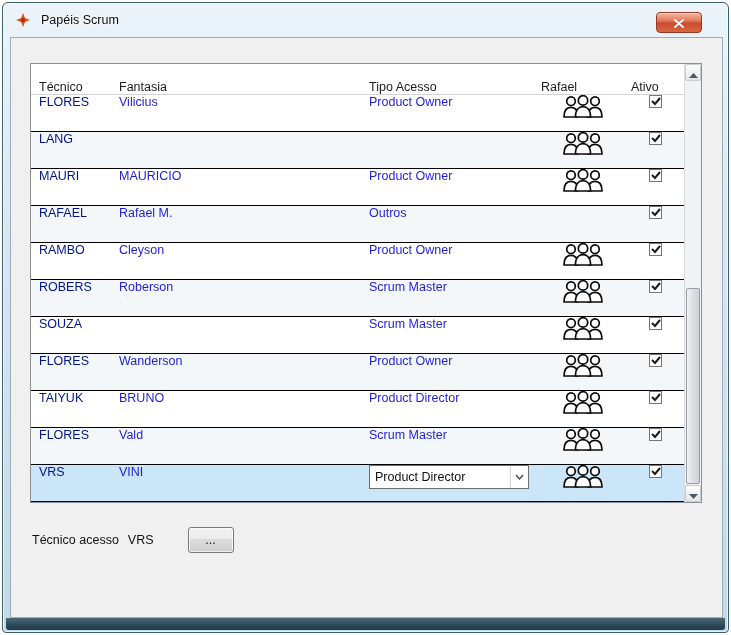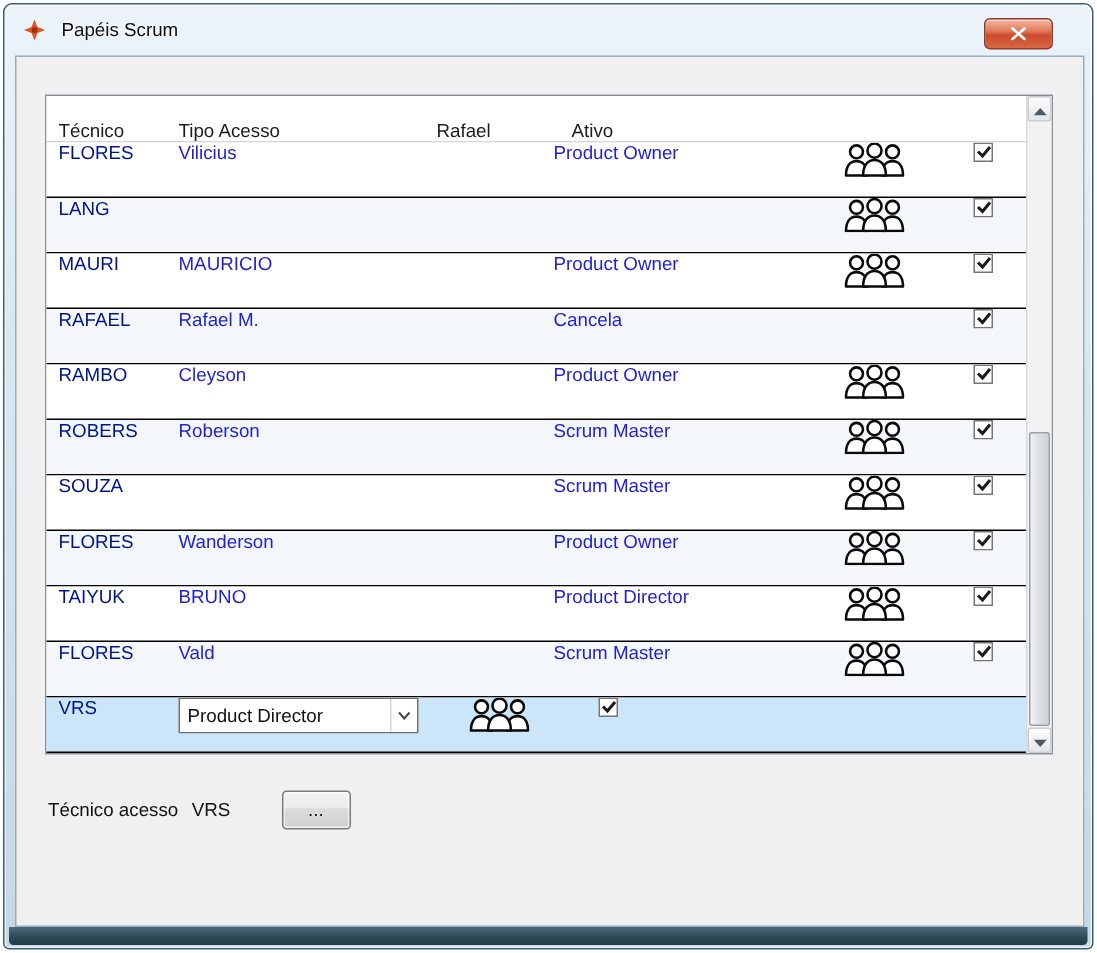--- a/index.html
+++ b/index.html
@@ -105,20 +105,21 @@
           </svg>
       </span>
     </div>
   </div>
 
   <div class="dialog-body">
 
     <div class="grid">
       <div class="grid-header">
         <div class="col col-tecnico">Técnico</div>
+        <div class="col col-fantasia">Fantasia</div>
         <div class="col col-tipo">Tipo Acesso</div>
         <div class="col col-equipes">Rafael</div>
         <div class="col col-ativo">Ativo</div>
       </div>
       <div class="grid-body">
           <div class="grid-row">
     <div class="col col-tecnico cell-tecnico">FLORES</div>
     <div class="col col-fantasia cell-fantasia">Vilicius</div>
     <div class="col col-tipo">
       <span class="tipo-text">Product Owner</span>
@@ -201,21 +202,21 @@
         <svg class="check" width="10" height="9" viewBox="0 0 10 9">
                   <path d="M1 4 L4 7 L9 1" fill="none" stroke="#1b1b1b" stroke-width="2"></path>
                 </svg>
       </span>
     </div>
   </div>
           <div class="grid-row alt">
     <div class="col col-tecnico cell-tecnico">RAFAEL</div>
     <div class="col col-fantasia cell-fantasia">Rafael M.</div>
     <div class="col col-tipo">
-      <span class="tipo-text">Cancela</span>
+      <span class="tipo-text">Outros</span>
 
     </div>
     <div class="col col-equipes">
       <span class="people-icon" style="visibility: hidden;">
         <svg width="42" height="23" viewBox="0 0 42 23">
           <g fill="#ffffff" stroke="#0a0a0a" stroke-width="1.7" stroke-linejoin="round">
             <path d="M2 22 c0 -7 3.4 -9.6 7 -9.6 c3.6 0 7 2.6 7 9.6 z"></path>
             <circle cx="9" cy="6.2" r="4.3"></circle>
             <path d="M26 22 c0 -7 3.4 -9.6 7 -9.6 c3.6 0 7 2.6 7 9.6 z"></path>
             <circle cx="33" cy="6.2" r="4.3"></circle>
@@ -402,20 +403,21 @@
     <div class="col col-ativo">
       <span class="checkbox">
         <svg class="check" width="10" height="9" viewBox="0 0 10 9">
                   <path d="M1 4 L4 7 L9 1" fill="none" stroke="#1b1b1b" stroke-width="2"></path>
                 </svg>
       </span>
     </div>
   </div>
           <div class="grid-row selected">
     <div class="col col-tecnico cell-tecnico">VRS</div>
+    <div class="col col-fantasia cell-fantasia">VINI</div>
     <div class="col col-tipo">
 
       <div class="combobox">
         <span class="combo-value">Product Director</span>
         <span class="combo-arrow">
           <svg width="9" height="6" viewBox="0 0 9 6">
                     <path d="M1 1 L4.5 5 L8 1" fill="none" stroke="#4a4a4a" stroke-width="1.4"></path>
                   </svg>
         </span>
       </div>

